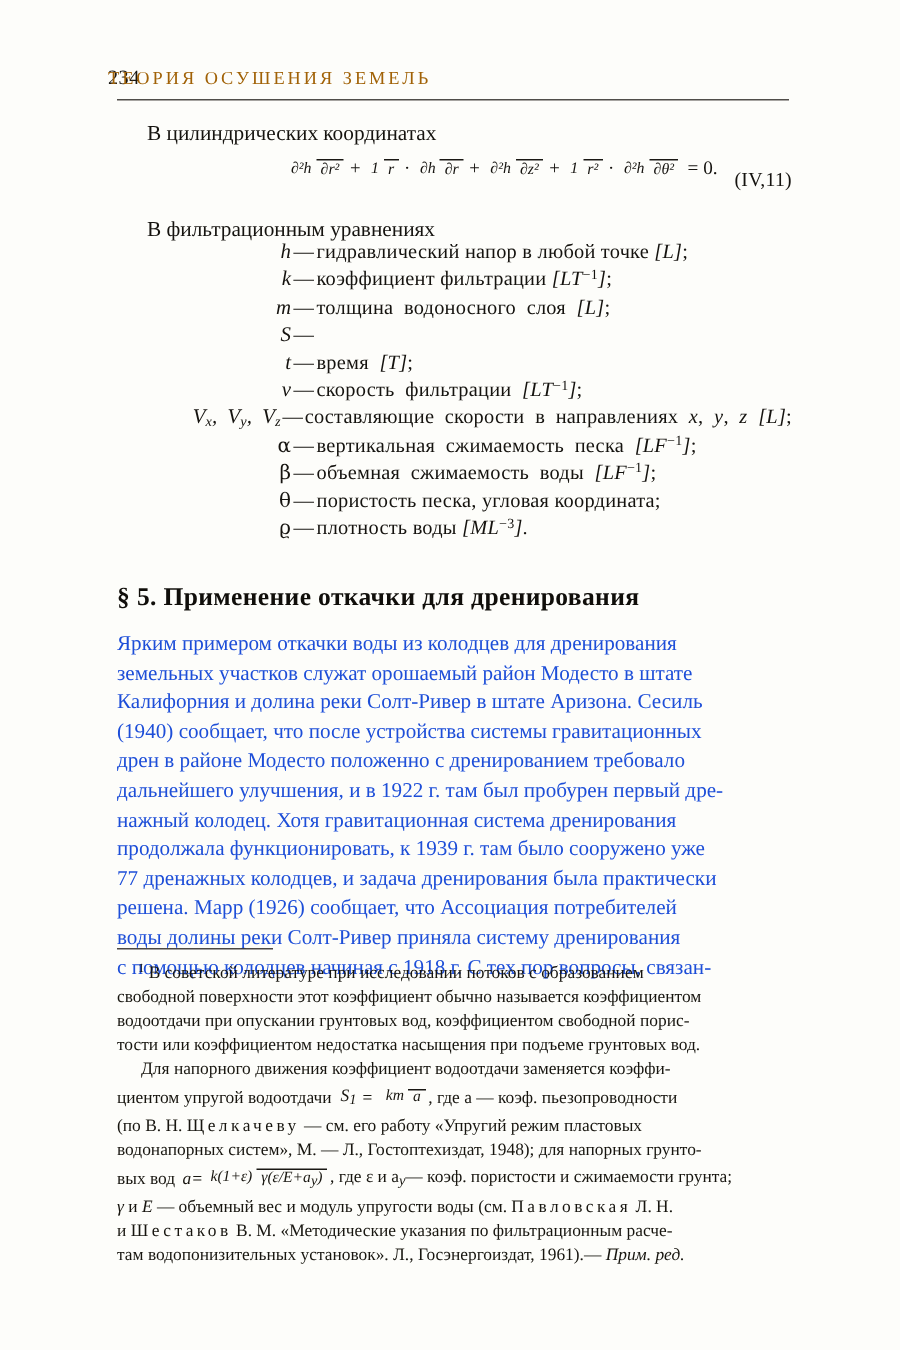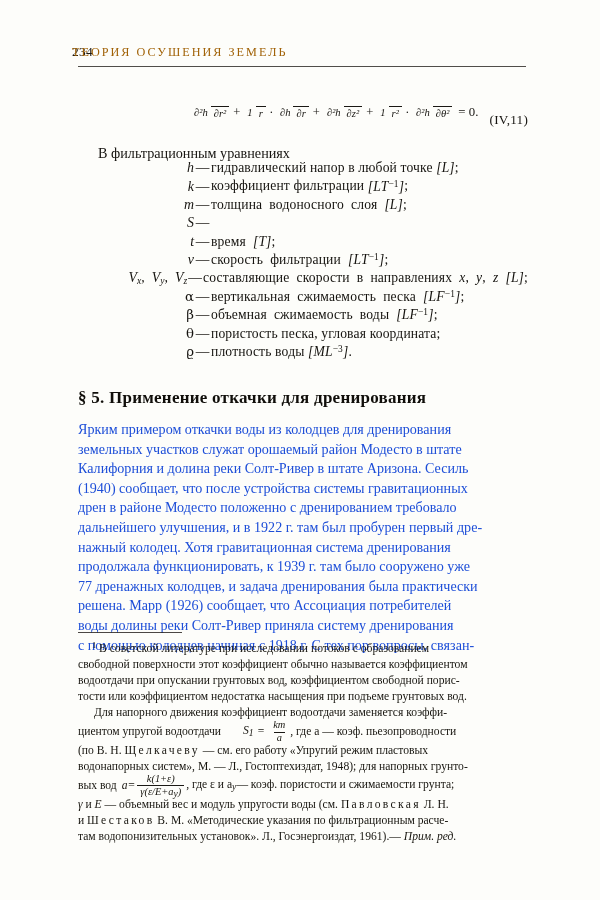--- a/index.html
+++ b/index.html
@@ -120,38 +120,39 @@
   .fn{
     position:absolute;left:78px;width:450px;
     font-size:11.6px;line-height:16.0px;
     color:#17150f;
   }
   .fnmark{font-size:8.4px;vertical-align:.5em;}
   .sp{letter-spacing:2.3px;}
   .ital{font-style:italic;}
 
   .ffrac{
-    display:inline-flex;flex-direction:column;align-items:center;
+    display:inline-flex;flex-direction:row;align-items:center;
     vertical-align:middle;line-height:1.05;margin:14px 2px;
   }
   .ffrac .num{font-size:10.4px;padding:0 3px 0.5px 3px;font-style:italic;}
   .ffrac .den{font-size:10.4px;padding:0.5px 3px 0 3px;font-style:italic;
               border-top:1px solid #1a1814;}
 </style>
 </head>
 <body>
 
 <div class="page">
 
   <div class="runhead">
     <div class="folio">234</div>
     <div class="runtitle">ТЕОРИЯ ОСУШЕНИЯ ЗЕМЕЛЬ</div>
   </div>
   <div class="headrule"></div>
 
+  <div class="tb lead" style="left:98px;top:82px;">В цилиндрических координатах</div>
 
   <div class="formula">
     <div class="fbody">
       <span class="frac">
         <span class="num">∂²h</span>
         <span class="den">∂r²</span>
       </span>
       <span class="op">+</span>
       <span class="frac">
         <span class="num">1</span>
@@ -306,21 +307,21 @@
     <div>водоотдачи при опускании грунтовых вод, коэффициентом свободной порис-</div>
     <div>тости или коэффициентом недостатка насыщения при подъеме грунтовых вод.</div>
 
     <div>
       <span style="display:inline-block;width:16px;"></span><span>Для напорного движения коэффициент водоотдачи заменяется коэффи-</span>
     </div>
 
     <div style="display:flex;align-items:center;height:22px;">
 
       <span>циентом  упругой  водоотдачи</span>
-      <span style="margin-left:22px;" class="it"><span>S</span><span class="sub">1</span></span>
+      <span style="margin-left:6px;" class="it"><span>S</span><span class="sub">1</span></span>
       <span style="margin:0 4px;">=</span>
       <span class="ffrac">
         <span class="num">km</span>
         <span class="den">a</span>
       </span>
       <span>, где  a — коэф. пьезопроводности</span>
     </div>
 
     <div>
       <span>(по В. Н. </span><span class="sp">Щелкачеву</span><span> — см. его работу «Упругий режим пластовых</span>

